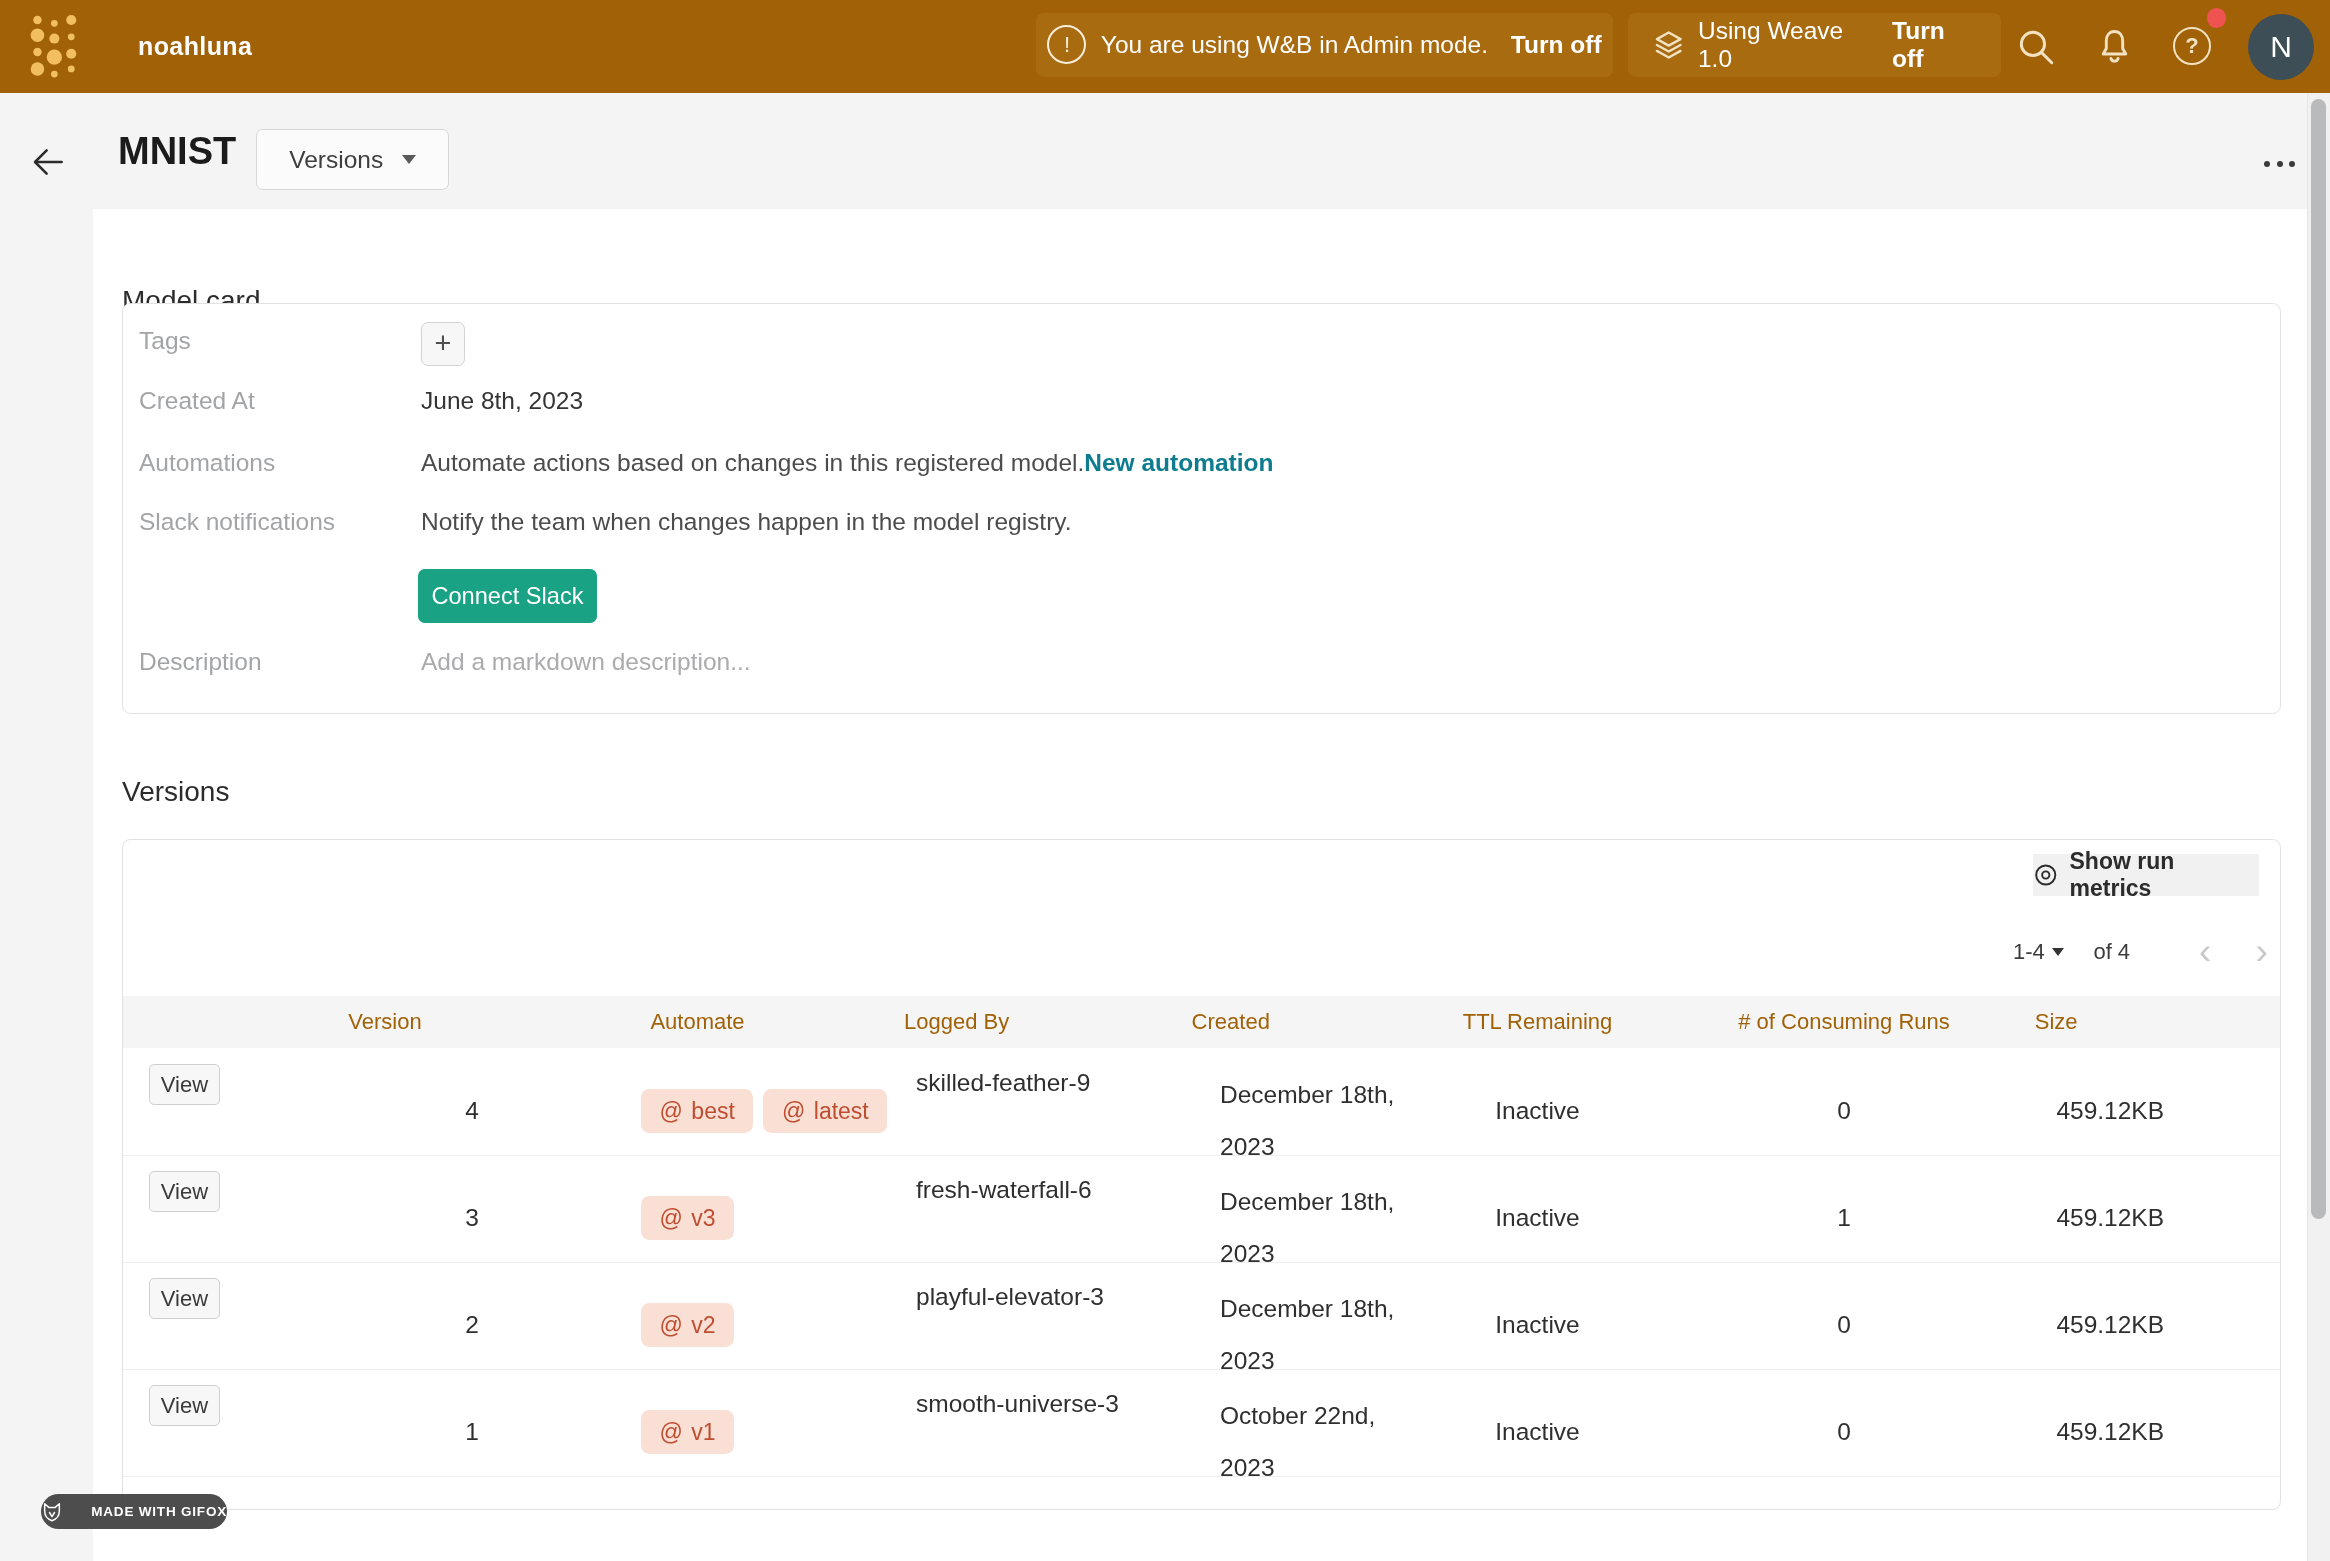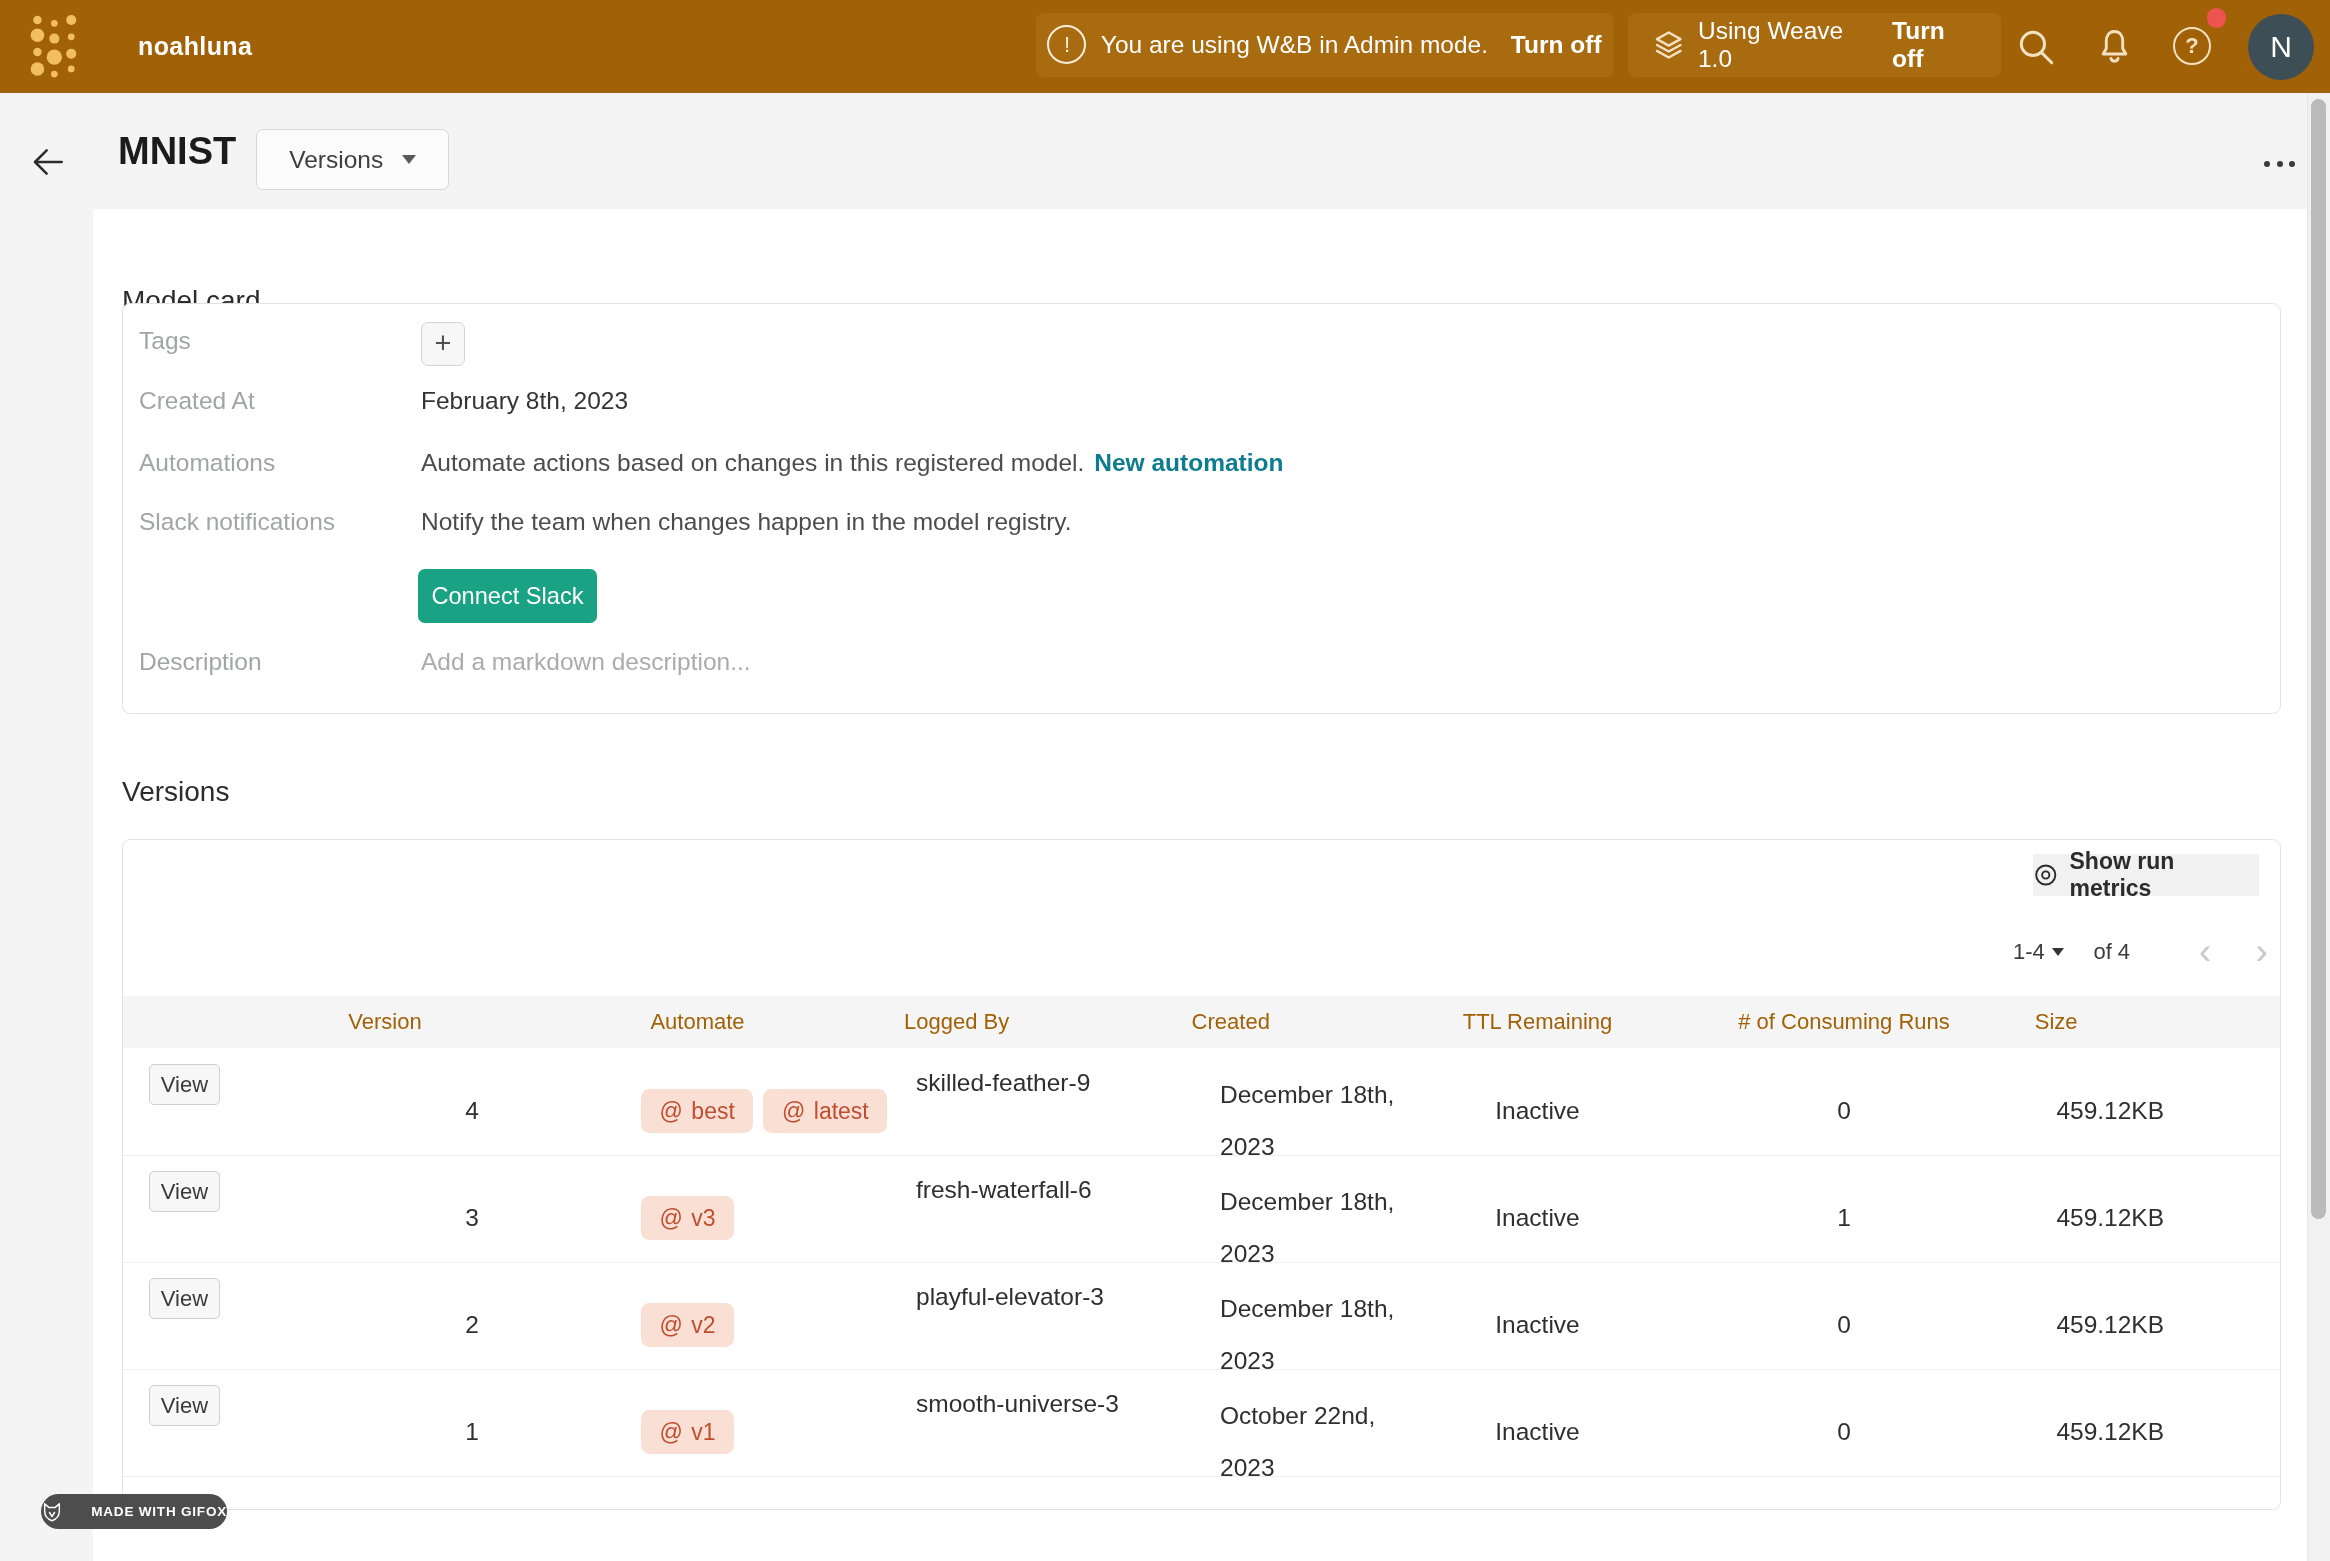--- a/index.html
+++ b/index.html
@@ -52,21 +52,21 @@
 
   .card{position:absolute;left:29px;width:2159px;background:#fff;border:1.7px solid #E2E2E3;
         border-radius:8.4px;box-sizing:border-box;}
   .model-card{top:94px;height:411px;}
   .field-label{position:absolute;left:16px;font-size:24.5px;color:#A3A4A6;}
   .field-value{position:absolute;left:298px;font-size:24.5px;color:#343434;}
   .plus-btn{position:absolute;left:298px;top:17.7px;width:44px;height:44px;border:1.7px solid #D3D3D5;
             border-radius:6.8px;background:#F7F7F8;color:#4F4F4F;font-size:29px;
             display:flex;align-items:center;justify-content:center;box-sizing:border-box;}
   .muted{color:#4C4C4C;}
-  .link-teal{color:#0E7C8F;font-weight:700;margin-left:10px;cursor:pointer;}
+  .link-teal{color:#0E7C8F;font-weight:700;cursor:pointer;}
   .connect-slack{position:absolute;left:295px;top:265px;width:179px;height:54px;background:#1AA284;
                  border-radius:6.8px;color:#fff;font-size:23.6px;display:flex;align-items:center;
                  justify-content:center;cursor:pointer;}
   .placeholder{color:#ABABAD;}
 
   
   .versions-card{top:630px;height:671px;overflow:hidden;}
   .show-metrics{position:absolute;left:1910px;top:14.4px;width:226px;height:42px;background:#F1F1F2;
                 border-radius:0;display:flex;align-items:center;justify-content:center;gap:11px;
                 font-size:23px;font-weight:700;color:#2C2C2C;cursor:pointer;}
@@ -182,21 +182,21 @@
 
   <div class="content">
 
     <div class="section-title" id="model-title">Model card</div>
 
     <div class="card model-card">
       <div class="field-label" style="top:23px">Tags</div>
       <div class="plus-btn">+</div>
 
       <div class="field-label" style="top:83px">Created At</div>
-      <div class="field-value" style="top:83px">February 8th, 2023</div>
+      <div class="field-value" style="top:83px">June 8th, 2023</div>
 
       <div class="field-label" style="top:145px">Automations</div>
       <div class="field-value muted" style="top:145px">
         <span>Automate actions based on changes in this registered model.</span><span class="link-teal">New automation</span>
       </div>
 
       <div class="field-label" style="top:204px">Slack notifications</div>
       <div class="field-value muted" style="top:204px">Notify the team when changes happen in the model registry.</div>
 
       <div class="connect-slack">Connect Slack</div>

